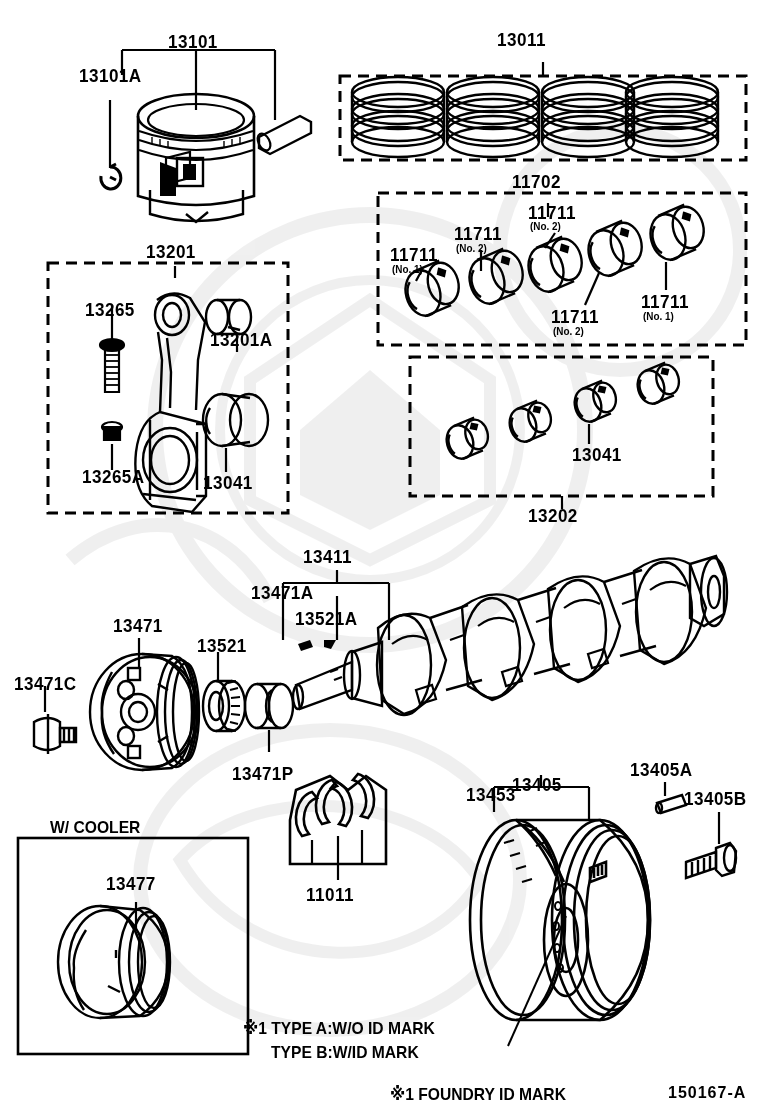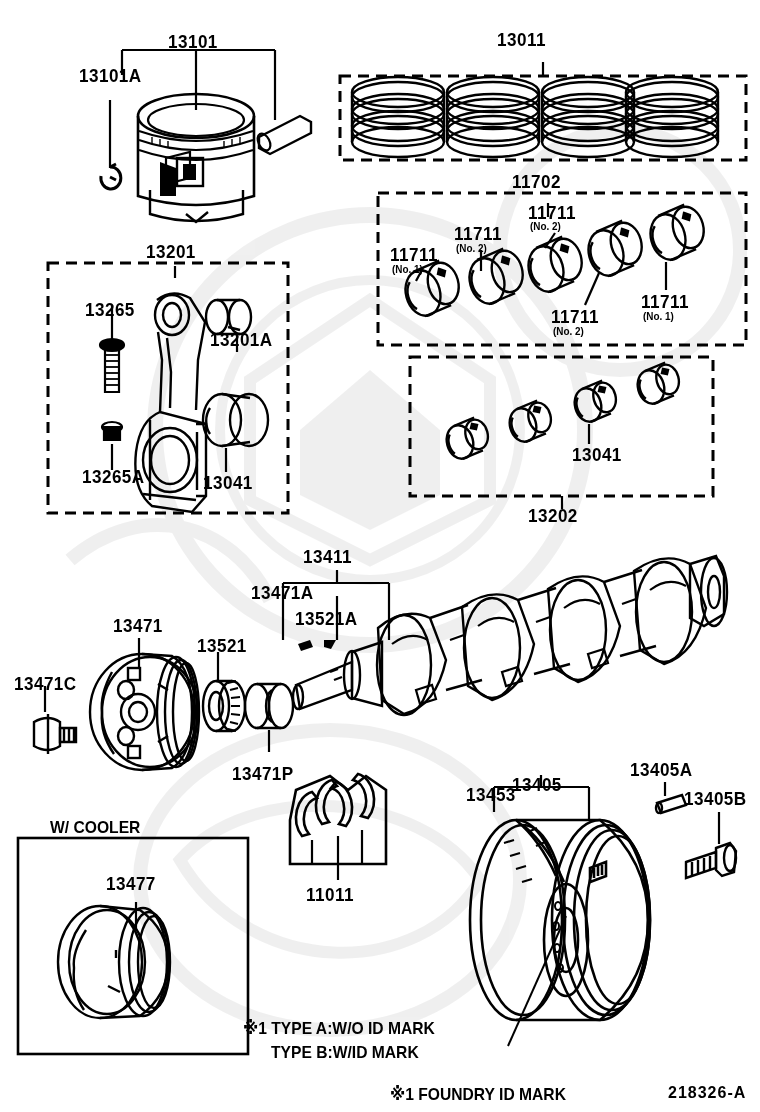--- a/index.html
+++ b/index.html
@@ -489,15 +489,15 @@
 <div class="lbl" style="left:630px;top:760px;">13405A</div>
 <div class="lbl" style="left:684px;top:789px;">13405B</div>
 
 <div class="boxlbl" style="left:50px;top:818px;">W/ COOLER</div>
 <div class="lbl" style="left:106px;top:874px;">13477</div>
 
 <div class="note" style="left:243px;top:1020px;">※1 TYPE A:W/O ID MARK</div>
 <div class="note" style="left:271px;top:1044px;">TYPE B:W/ID MARK</div>
 <div class="note" style="left:390px;top:1086px;">※1 FOUNDRY ID MARK</div>
 
-<div class="diagid" style="left:668px;top:1084px;">218326-A</div>
+<div class="diagid" style="left:668px;top:1084px;">150167-A</div>
 
 </div>
 
 </body></html>

